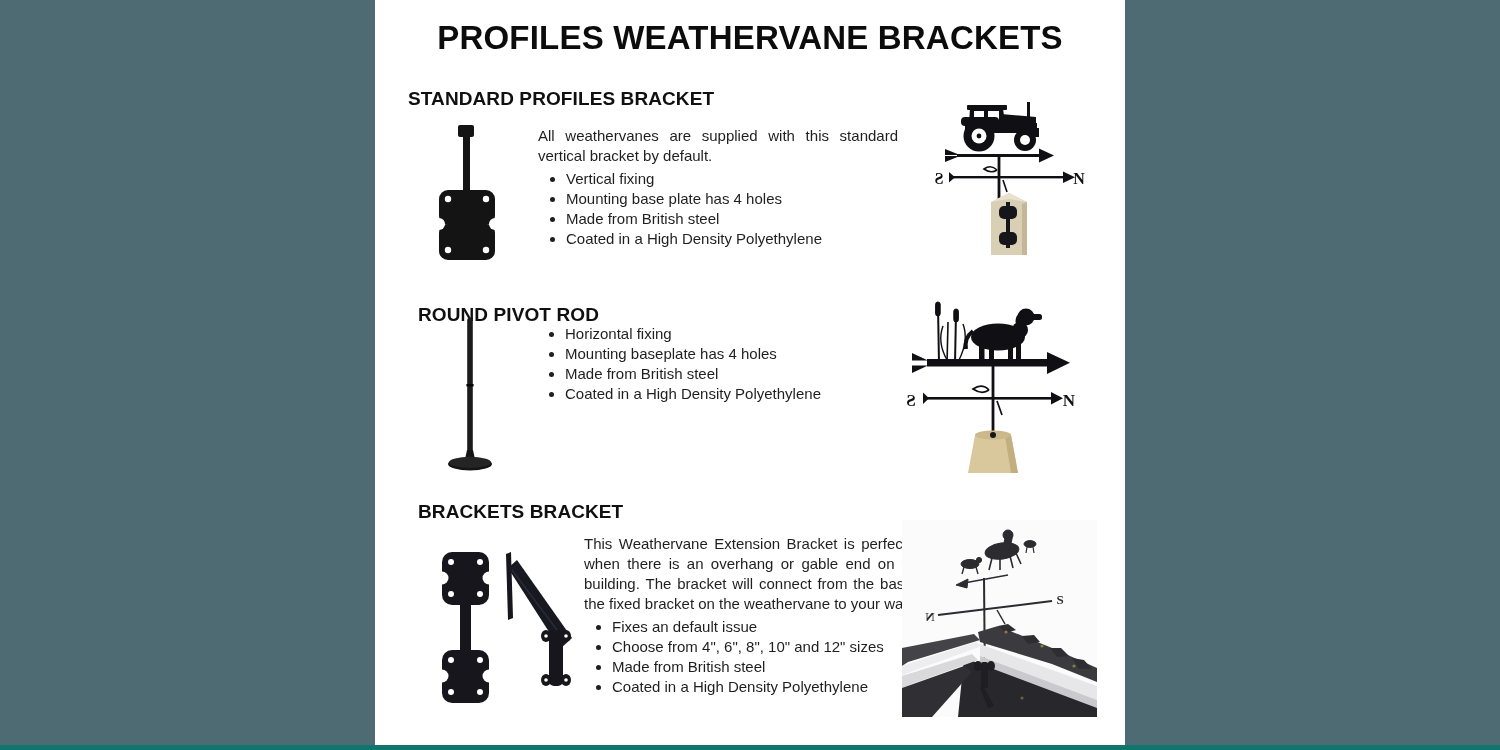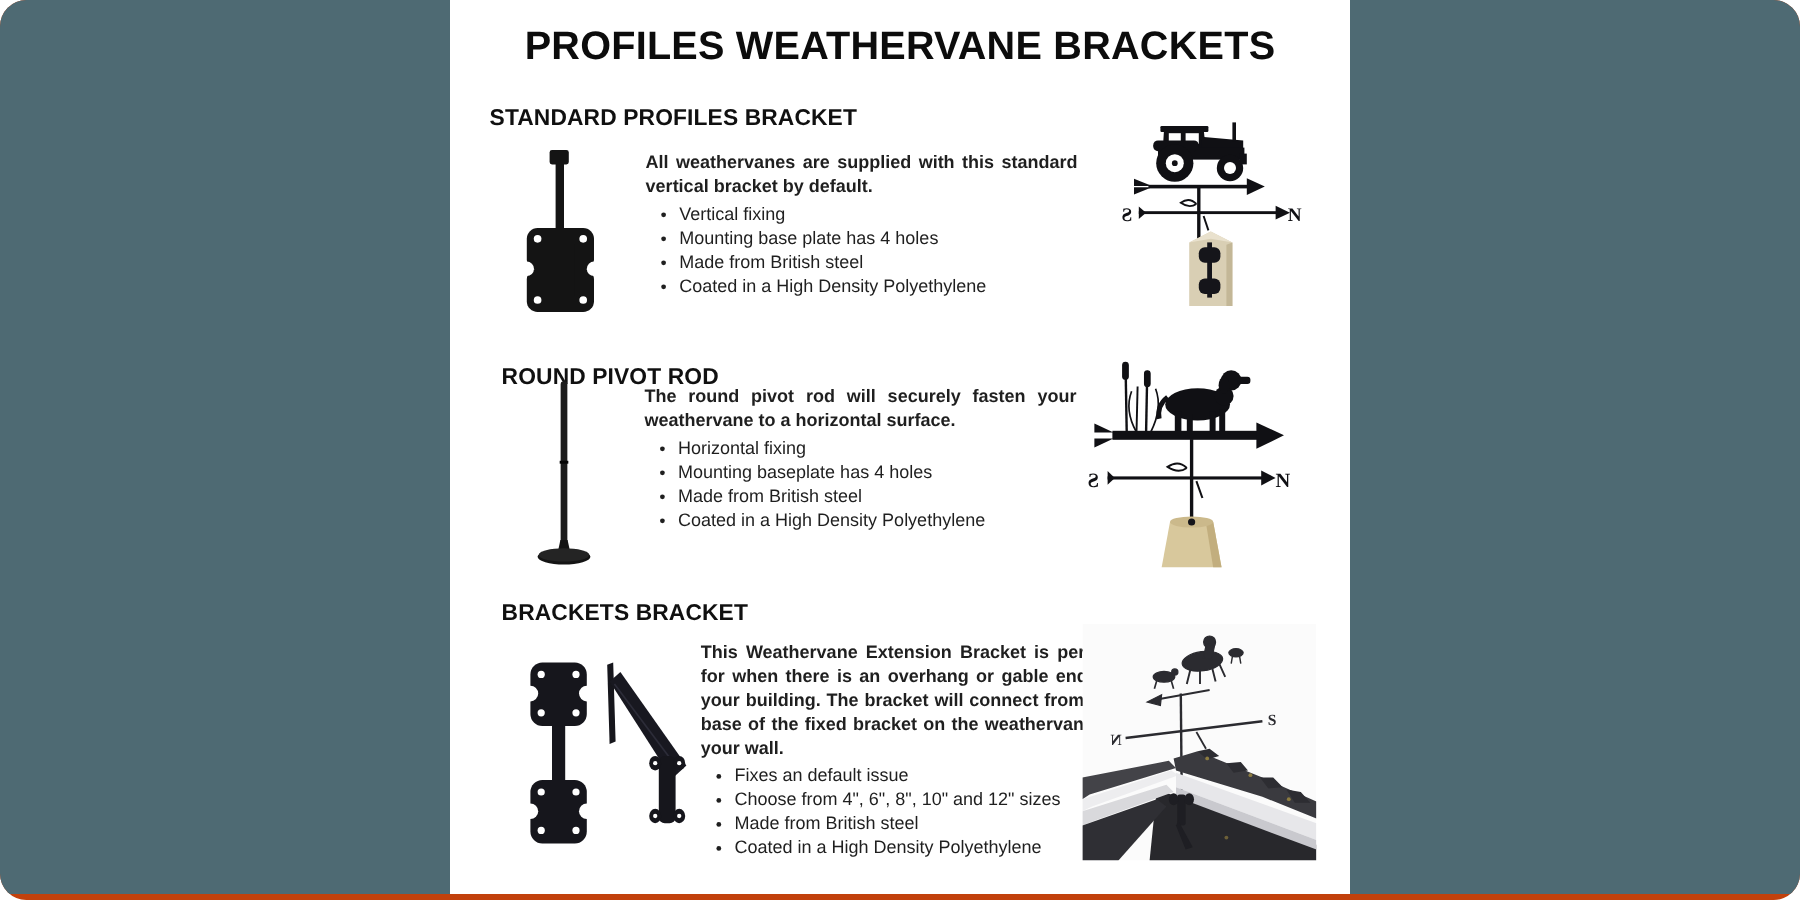--- a/index.html
+++ b/index.html
@@ -1,18 +1,18 @@
 <!DOCTYPE html>
 <html><head>
 <meta charset="utf-8">
 <style>
   * { margin:0; padding:0; box-sizing:border-box; }
   html,body { width:1500px; height:750px; background:#ffffff; }
   body { font-family:"Liberation Sans","DejaVu Sans",sans-serif; color:#1c1c1c; }
-  .page { position:relative; width:1500px; height:750px; background:#c2410c; overflow:hidden;border-radius:22px; }
+  .page { position:relative; width:1500px; height:750px; background:#0f766e; overflow:hidden; }
 
   .side-bar { position:absolute; top:0; width:375px; height:745px; background:#4e6a73; }
   .side-bar.left  { left:0; }
   .side-bar.right { left:1125px; }
 
   .content { position:absolute; left:375px; top:0; width:750px; height:745px; background:#ffffff; }
 
   .doc-title {
     position:absolute; top:19px; left:0; width:750px;
     text-align:center; font-size:33px; font-weight:700; letter-spacing:0.2px;
@@ -23,21 +23,21 @@
     position:absolute; font-size:19px; font-weight:700; color:#101010; letter-spacing:0.1px;
   }
   .h1 { left:33px;  top:88px;  }
   .h2 { left:43px;  top:276px;margin-top:28px; }
   .h3 { left:43px;  top:501px; }
 
   .figure { position:absolute; }
   .figure svg { display:block; }
 
   .text-block { position:absolute; font-size:15px; line-height:20px; color:#1f1f1f; }
-  .text-block p { text-align:justify;font-weight:bold; }
+  .text-block p { text-align:justify; }
   .text-block ul { margin:3px 0 0 0; padding-left:28px; list-style:disc; text-align:left; }
   .text-block li { line-height:20px; }
 
   .t1 { left:163px; top:126px; width:360px; }
   .t2 { left:162px; top:321px; width:360px; }
   .t3 { left:209px; top:534px; width:347px; }
 
   .f-bracket1 { left:50px;  top:124px; }
   .f-rod      { left:70px;  top:314px; }
   .f-ext      { left:45px;  top:546px; }
@@ -146,21 +146,20 @@
       <svg width="50" height="160" viewBox="0 0 50 160">
         <rect x="22.2" y="4" width="5.6" height="140" rx="2" fill="#1b1b1b"></rect>
         <rect x="21.4" y="70" width="7.2" height="2.4" fill="#050505"></rect>
         <polygon points="22,136 28,136 31,150 19,150" fill="#141414"></polygon>
         <ellipse cx="25" cy="150" rx="22" ry="6.5" fill="#141414"></ellipse>
         <ellipse cx="25" cy="148.4" rx="21" ry="5.6" fill="#242424"></ellipse>
       </svg>
     </div>
 
     <div class="text-block t2">
-      <p>The round pivot rod will securely fasten your weathervane to a horizontal surface.</p>
       <ul>
         <li>Horizontal fixing</li>
         <li>Mounting baseplate has 4 holes</li>
         <li>Made from British steel</li>
         <li>Coated in a High Density Polyethylene</li>
       </ul>
     </div>
 
     <div class="figure p-dog">
       <svg width="182" height="185" viewBox="0 0 182 185">

